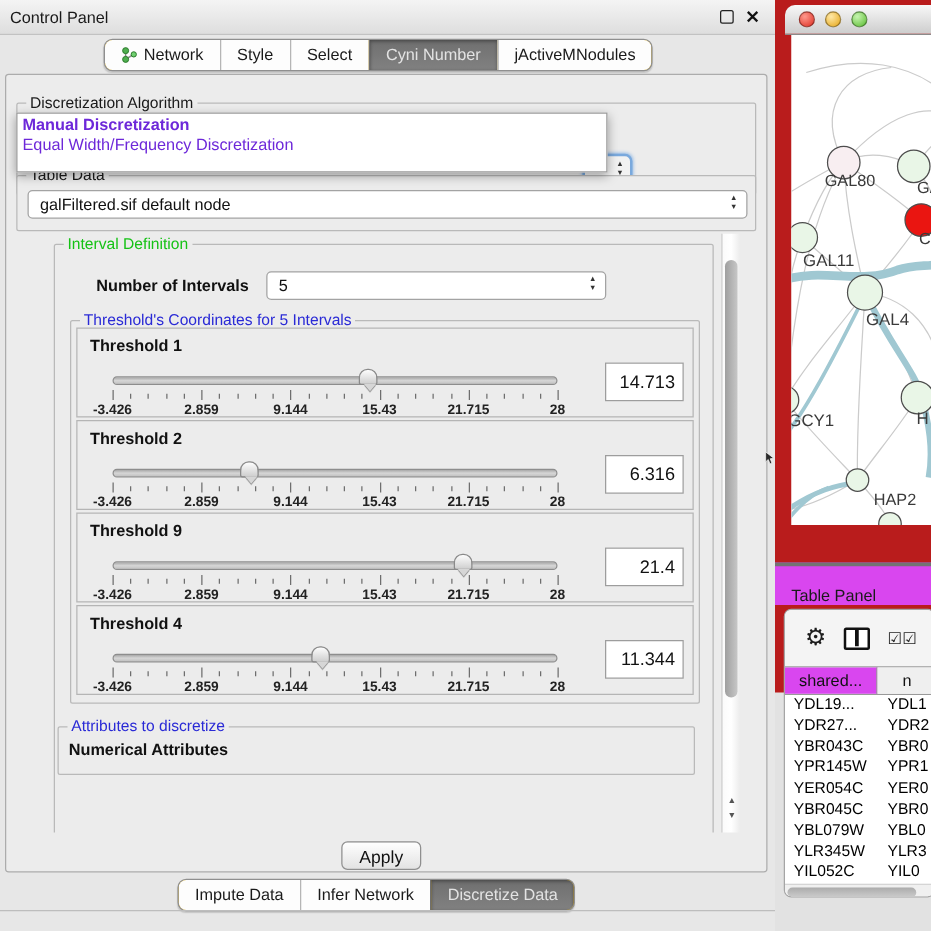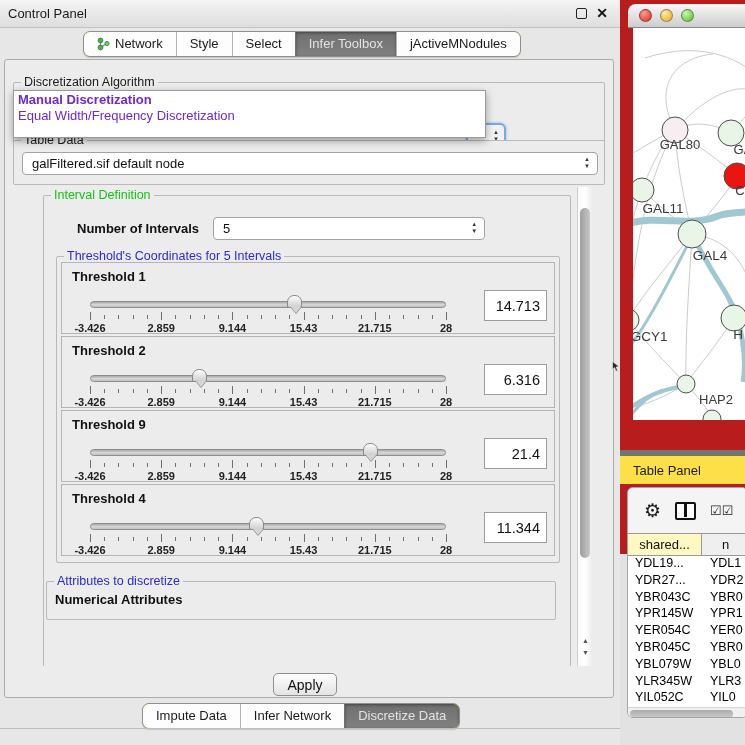--- a/index.html
+++ b/index.html
@@ -111,33 +111,33 @@
   .mac-titlebar { position:absolute; left:8px; top:4px; width:117px; height:24px;
     background:linear-gradient(#f8f8f8,#cdcdcd); border-bottom:1px solid #8b8b8b;
     border-radius:8px 0 0 0; display:flex; align-items:center; padding-left:11px; gap:8px; }
   .light { width:13px; height:13px; border-radius:50%; border:1px solid rgba(0,0,0,.35); }
   .light-red { background:radial-gradient(circle at 35% 30%, #ff9a8e, #dd2e22); }
   .light-yellow { background:radial-gradient(circle at 35% 30%, #ffe9a8, #e5a517); }
   .light-green { background:radial-gradient(circle at 35% 30%, #c8f5b2, #58bb2e); }
   .net-canvas { position:absolute; left:13px; top:28px; width:112px; height:392px; background:#ffffff; overflow:hidden; }
 
   .tp-titlebar { position:absolute; left:0; top:450px; width:125px; height:34px;
-    background:#fde047; border-top:6px solid #737373; display:flex; align-items:center; padding-left:13px; }
+    background:#d946ef; border-top:3px solid #737373; display:flex; align-items:flex-end; padding-left:13px; }
   .tp-title { font-size:13px; color:#1a1a1a; }
   .tp-inset { position:absolute; left:7px; top:487px; width:121px; height:231px;
     background:#ffffff; border:1px solid #a5a5a5; border-radius:6px; overflow:hidden; }
   .tp-toolbar { height:45px; background:#f4f4f4; display:flex; align-items:center; gap:14px; padding-left:16px; }
   .gear-ic { font-size:19px; color:#1c1c1c; line-height:19px; }
   .split-ic { width:21px; height:18px; border:2.5px solid #111; border-radius:2px; position:relative; background:#fff; }
   .split-ic::after { content:""; position:absolute; left:7px; top:0; width:2.5px; height:13px; background:#111; }
   .checks-ic { font-size:13px; color:#222; letter-spacing:0px; }
   .tp-header { display:flex; height:23px; border-top:1px solid #999; border-bottom:1px solid #999; }
   .tp-hcell { font-size:13px; color:#111; display:flex; align-items:center; justify-content:center;
     border-right:1px solid #999; overflow:hidden; white-space:nowrap; }
-  .tp-hcell.c1 { width:74px; background:#fef9c3; }
+  .tp-hcell.c1 { width:74px; background:#d946ef; }
   .tp-hcell.c2 { flex:1; background:#efefef; justify-content:flex-start; padding-left:20px; }
   .tp-rows { height:151px; overflow:hidden; }
   .tp-row { display:flex; height:16.8px; }
   .tp-cell { font-size:12.5px; color:#000000; white-space:nowrap; overflow:hidden; }
   .tp-cell.c1 { width:74px; padding-left:7px; }
   .tp-cell.c2 { flex:1; padding-left:8px; }
   .tp-hscroll { height:12px; background:#f0f0f0; border-top:1px solid #d5d5d5; position:relative; }
   .tp-hthumb { position:absolute; left:2px; top:2px; height:8px; width:103px;
     background:linear-gradient(#ababab,#cccccc); border-radius:4px; }
 
@@ -166,21 +166,21 @@
       </svg>
       <span>Network</span>
     </div>
     <div class="seg-tab">
         <span>Style</span>
       </div>
     <div class="seg-tab">
         <span>Select</span>
       </div>
     <div class="seg-tab selected">
-        <span>Infer Toolbox</span>
+        <span>Cyni Number</span>
       </div>
     <div class="seg-tab">
         <span>jActiveMNodules</span>
       </div>
   </div>
 
   <div class="cp-main">
 
     <div class="group disc-group">
       <span class="group-title">Discretization Algorithm</span>

